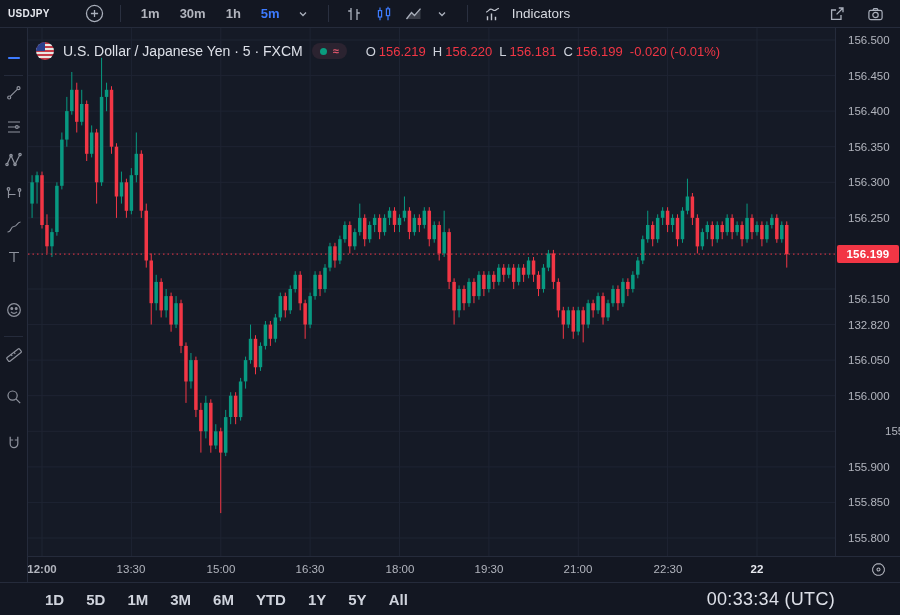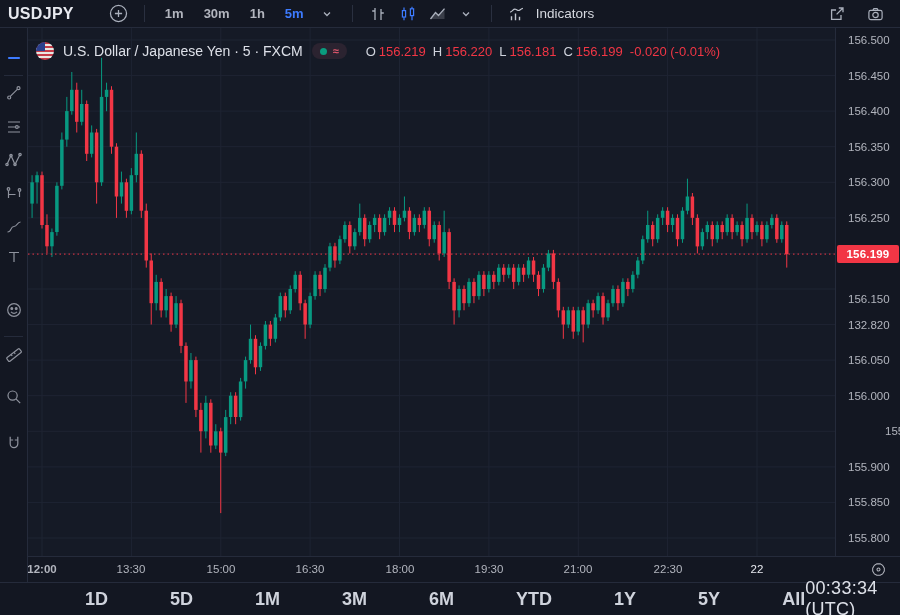--- a/index.html
+++ b/index.html
@@ -9,21 +9,21 @@
     background:#131722;color:#b2b5be;
     font-family:"Liberation Sans","DejaVu Sans",sans-serif;
     -webkit-font-smoothing:antialiased;
   }
   
   .topbar{
     position:absolute;left:0;top:0;width:900px;height:28px;
     background:#131722;border-bottom:1px solid #252b3b;
     display:flex;align-items:center;padding:0 8px;gap:4px;
   }
-  .symbol{font-size:16px;font-weight:bold;color:#e8eaf0;letter-spacing:.3px;margin-right:28px;}
+  .symbol{font-size:10px;font-weight:bold;color:#e8eaf0;letter-spacing:.3px;margin-right:28px;}
   .tb-icon{display:flex;align-items:center;justify-content:center;width:26px;height:22px;flex:0 0 auto;}
   .tb-icon svg{display:block;}
   .vdiv{width:1px;height:17px;background:#2a3040;margin:0 8px;flex:0 0 auto;}
   .tf{font-size:13px;font-weight:bold;color:#b2b5be;padding:0 8px;line-height:22px;}
   .tf.active{color:#3d7bff;}
   .chev{margin-left:-2px;}
   .ind-label{font-size:13.5px;color:#d6d9e0;margin-left:2px;}
   .tb-right{margin-left:auto;display:flex;align-items:center;gap:12px;padding-right:4px;}
   
   .drawbar{
@@ -57,30 +57,30 @@
     position:absolute;left:1px;width:62px;height:18px;border-radius:2px;
     background:#f23645;color:#fff;font-weight:bold;font-size:11.5px;
     display:flex;align-items:center;justify-content:center;letter-spacing:.2px;
   }
   
   .time-axis{
     position:absolute;left:28px;top:556px;width:872px;height:26px;
     background:#131722;border-top:1px solid #252b3b;font-size:11.5px;color:#b2b5be;
   }
   .ttick{position:absolute;top:6px;width:56px;margin-left:-28px;text-align:center;}
-  .ttick.bold{font-weight:normal;color:#e8eaf0;text-align:center;}
+  .ttick.bold{font-weight:bold;color:#e8eaf0;text-align:center;}
   .axis-gear{position:absolute;right:14px;top:5px;}
   
   .bottombar{
     position:absolute;left:0;top:582px;width:900px;height:33px;
     background:#131722;border-top:1px solid #252b3b;
     display:flex;align-items:center;padding:0 65px 0 45px;
   }
   .ranges{display:flex;align-items:center;gap:22px;}
-  .range-btn{font-size:18px;font-weight:bold;color:#cfd3dc;margin-left:40px;}
+  .range-btn{font-size:15px;font-weight:bold;color:#cfd3dc;}
   .clock{margin-left:auto;font-size:18px;color:#dde0e8;letter-spacing:.3px;}
 </style>
 </head>
 <body>
 
 <div class="app">
 
   <header class="topbar">
     <span class="symbol">USDJPY</span>
     <span class="tb-icon">

